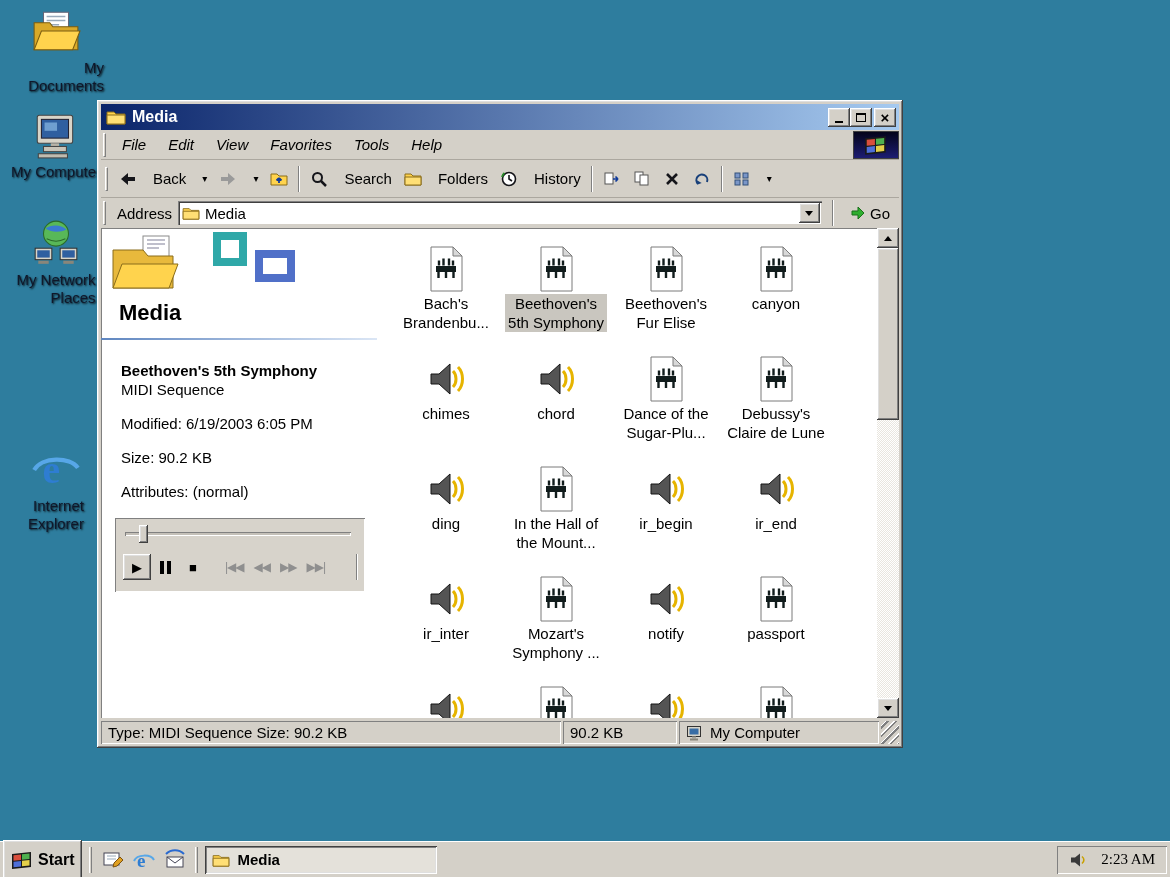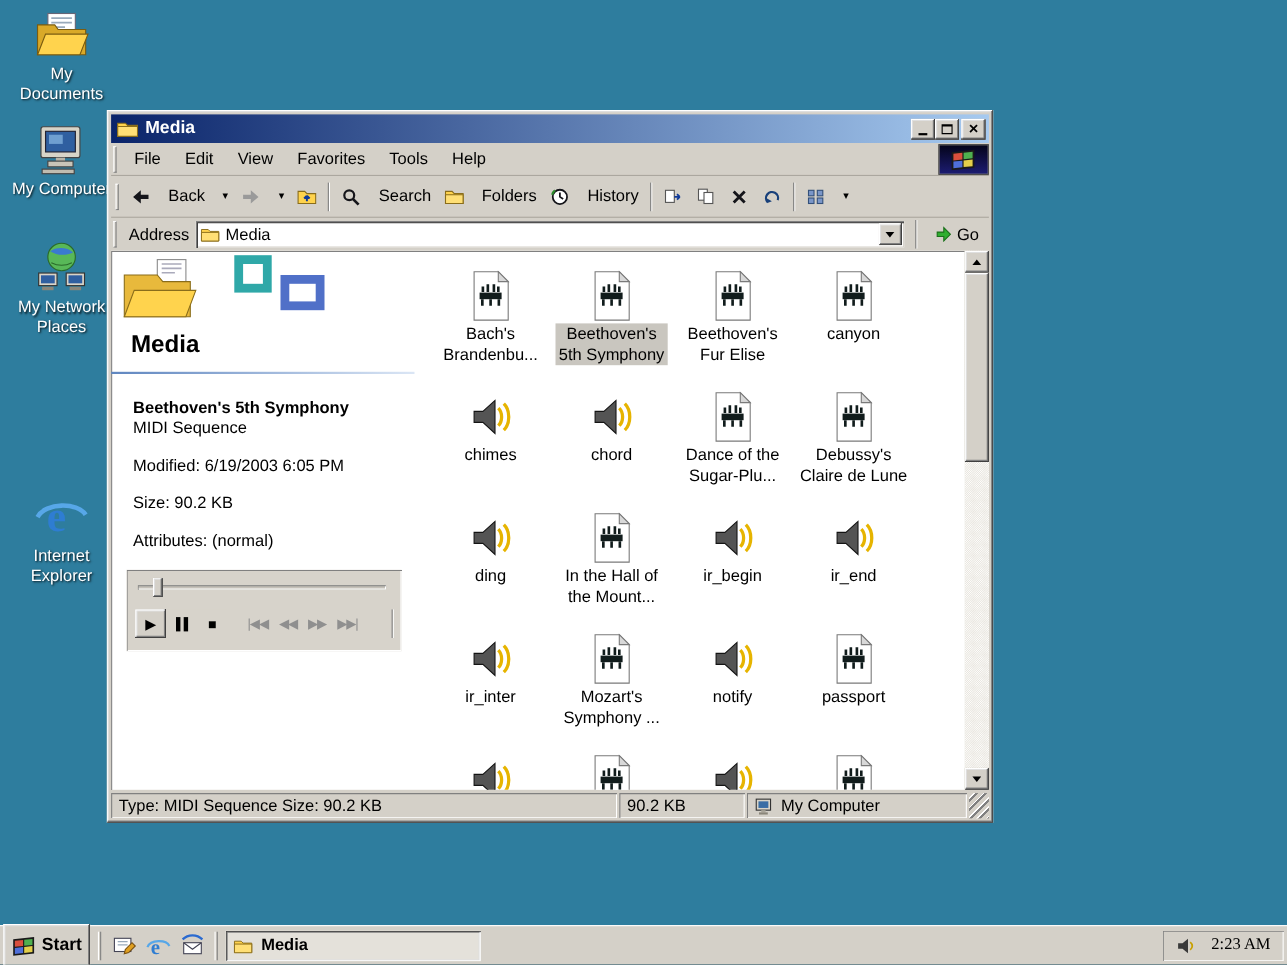--- a/index.html
+++ b/index.html
@@ -6,33 +6,33 @@
   body { font-family:"Liberation Sans", sans-serif; background:#000; }
   #stage { position:relative; width:1170px; height:877px; background:#2e7d9e; overflow:hidden; font-size:15px; color:#000; }
 
   
   .raised { box-shadow: inset -1px -1px 0 #404040, inset 1px 1px 0 #fff, inset -2px -2px 0 #808080, inset 2px 2px 0 #dfdfdf; }
   .sunken { box-shadow: inset 1px 1px 0 #404040, inset -1px -1px 0 #fff, inset 2px 2px 0 #808080, inset -2px -2px 0 #dfdfdf; }
 
   
   .dicon { position:absolute; left:8px; width:96px; display:flex; flex-direction:column; align-items:center; cursor:default; }
   .dicon-img { width:50px; height:50px; display:flex; align-items:center; justify-content:center; }
-  .dicon-label { margin-top:3px; color:#ffffff; font-size:15px; line-height:18px; text-align:center; white-space:pre-line; text-shadow:1px 1px 2px rgba(0,0,0,.85); }
+  .dicon-label { margin-top:3px; color:#0f172a; font-size:15px; line-height:18px; text-align:right; white-space:pre-line; text-shadow:1px 1px 2px rgba(0,0,0,.85); }
 
   
   .window { position:absolute; left:97px; top:100px; width:806px; height:648px; background:#d4d0c8; padding:4px; display:flex; flex-direction:column; }
   .titlebar { height:26px; flex:0 0 26px; display:flex; align-items:center; gap:6px; padding:0 3px 0 5px; background:linear-gradient(90deg,#0a246a,#a6caf0); }
   .tb-title { color:#fff; font-weight:bold; font-size:16px; flex:1; }
   .wbtn { width:22px; height:19px; background:#d4d0c8; display:flex; align-items:center; justify-content:center; font-size:15px; font-weight:bold; line-height:1; }
   .glyph-min { width:8px; height:2px; background:#000; margin-top:10px; }
   .glyph-max { width:10px; height:9px; border:1px solid #000; border-top:2px solid #000; }
   .wbtn.close { margin-left:2px; }
 
   .menubar { height:30px; flex:0 0 30px; display:flex; align-items:center; border-bottom:1px solid #aba79f; }
-  .menu-item { padding:4px 11px; }
+  .menu-item { padding:4px 11px;font-style:italic; }
   .logo-box { margin-left:auto; width:46px; height:28px; background:linear-gradient(180deg,#04041a,#1c1c72); border:1px solid #404040; display:flex; align-items:center; justify-content:center; }
 
   .toolbar { height:38px; flex:0 0 38px; display:flex; align-items:center; border-bottom:1px solid #aba79f; padding:1px 2px; }
   .tbtn { display:flex; align-items:center; gap:16px; padding:4px 6px; }
   .tsep { width:2px; height:26px; border-left:1px solid #808080; border-right:1px solid #fff; margin:0 4px; }
   .handle { width:3px; height:24px; border-left:1px solid #fff; border-top:1px solid #fff; border-right:1px solid #808080; border-bottom:1px solid #808080; margin:0 5px 0 2px; }
   .chev { font-size:10px; line-height:1; }
 
   .addressbar { height:30px; flex:0 0 30px; display:flex; align-items:center; gap:6px; padding-right:3px; }
   .addr-field { flex:1; height:24px; background:#fff; display:flex; align-items:center; gap:5px; padding-left:4px; box-shadow: inset 1px 1px 0 #808080, inset 2px 2px 0 #404040, inset -1px -1px 0 #d4d0c8; }

